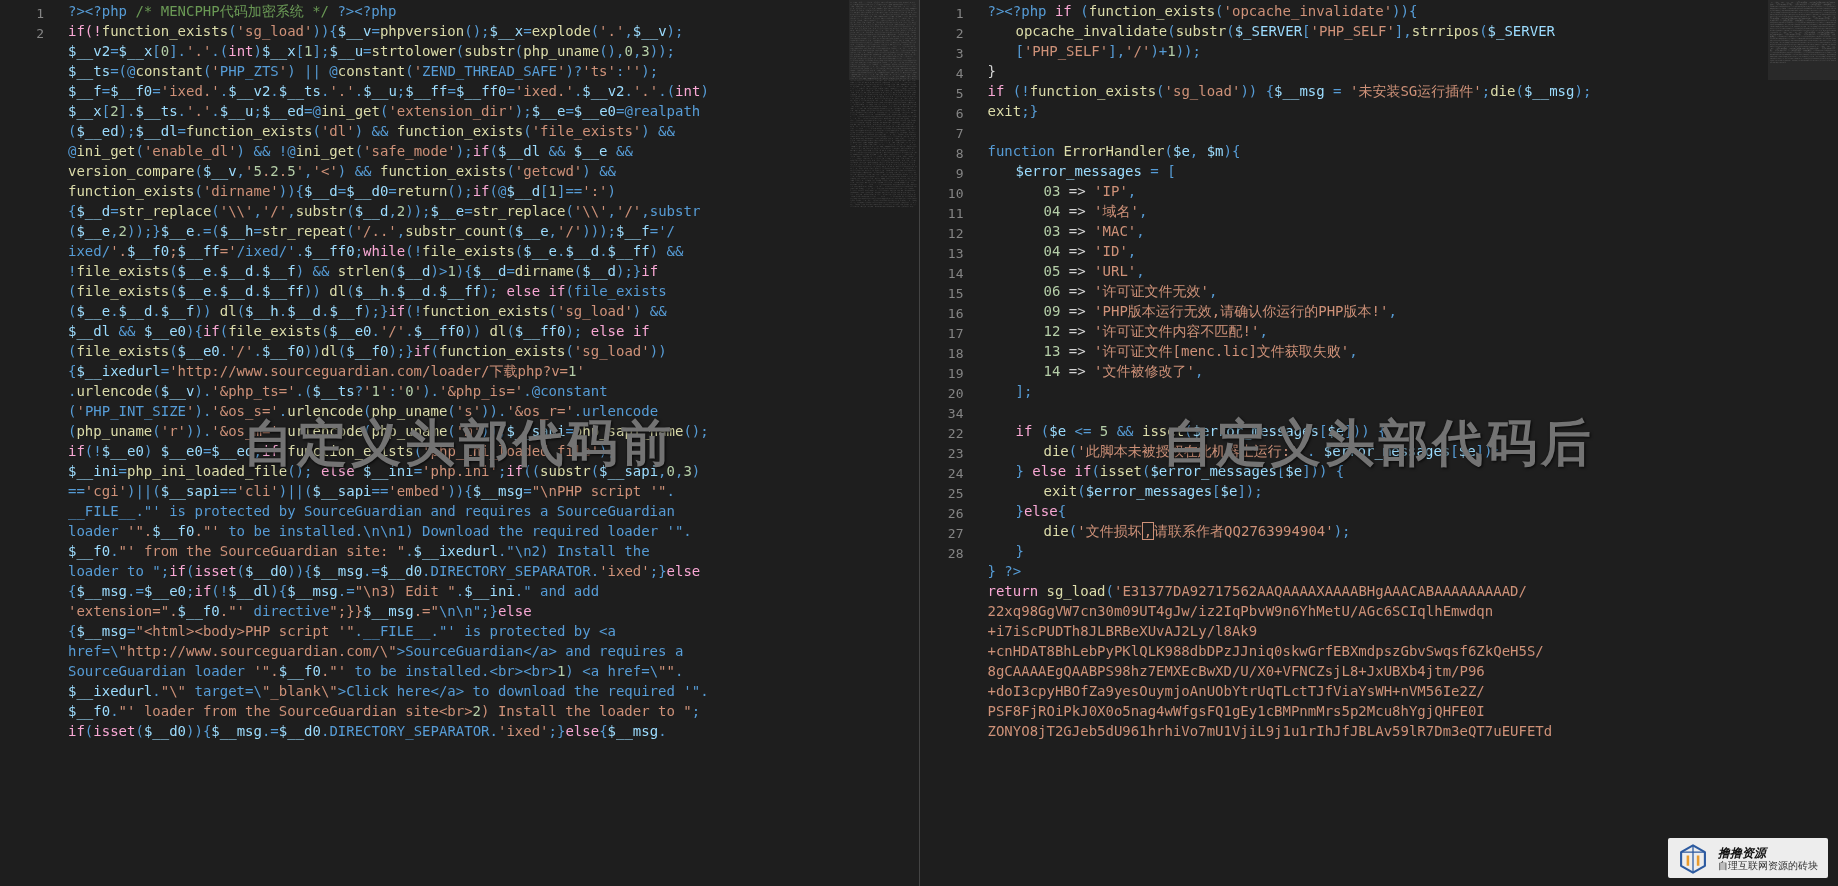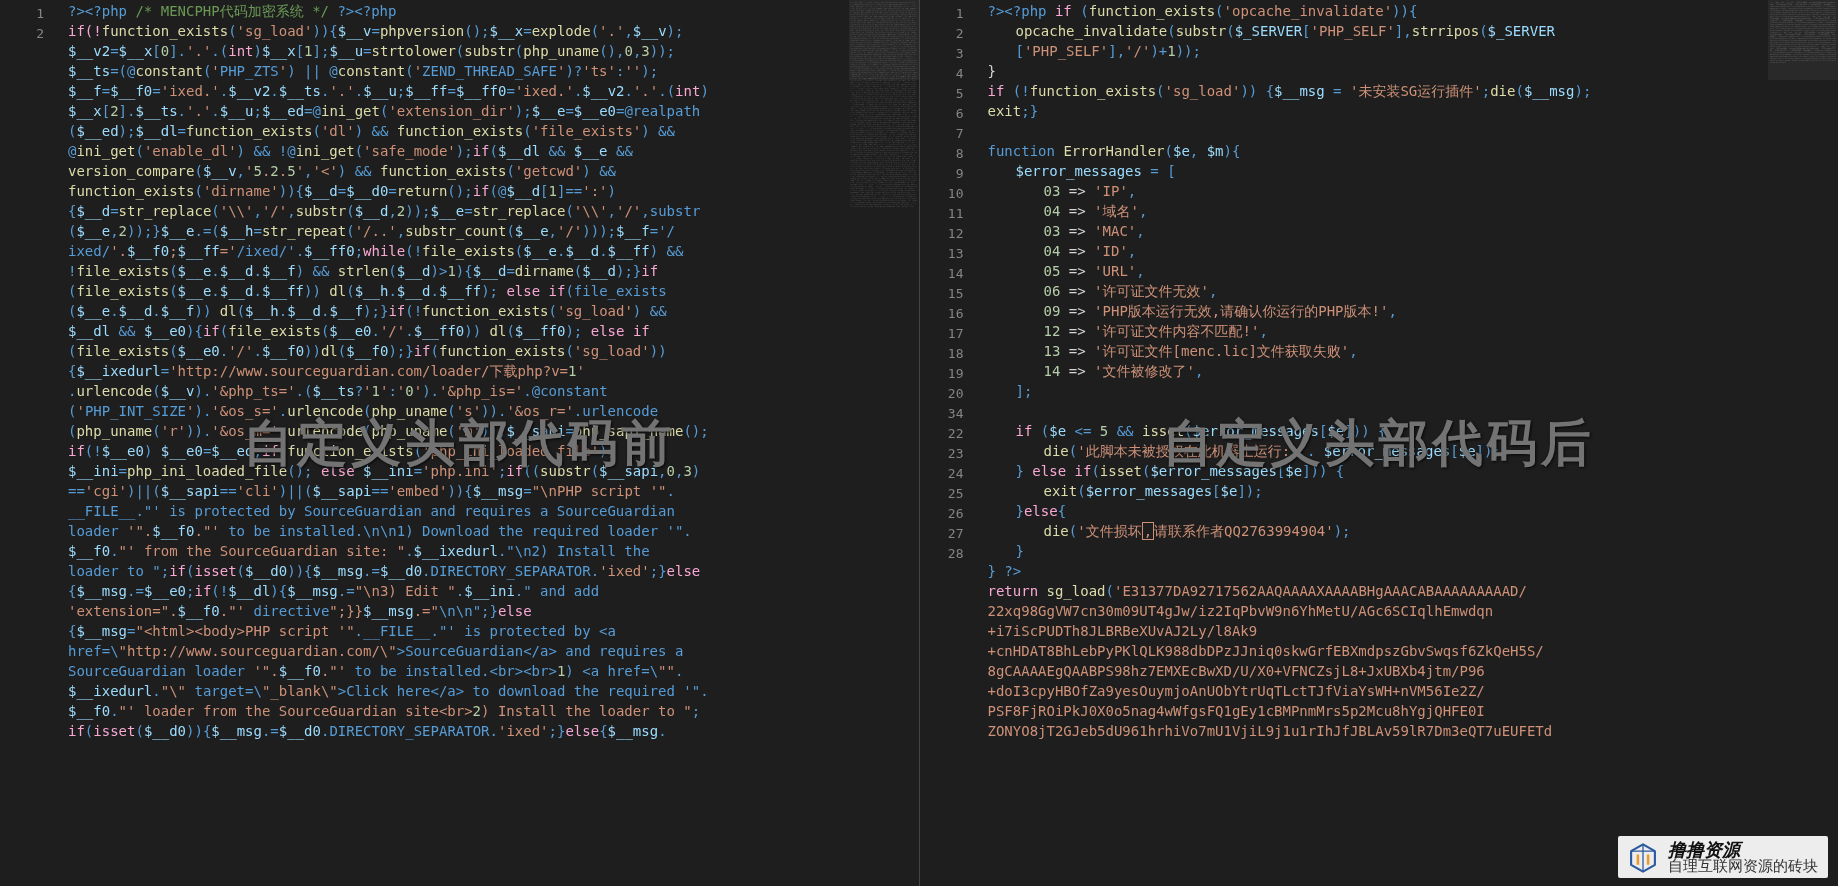--- a/index.html
+++ b/index.html
@@ -98,22 +98,22 @@
     align-items: center;
     gap: 8px;
     border-radius: 2px;
   }
   .watermark .logo {
     width: 34px; height: 34px;
     display: flex; align-items: center; justify-content: center;
   }
   .watermark .logo svg { width: 34px; height: 34px; }
   .watermark .txt { display: flex; flex-direction: column; line-height: 1.1; }
-  .watermark .big { font-size: 18px; font-weight: 900; color: #111; font-style: italic; }
-  .watermark .small { font-size: 15px; color: #333; font-family: Liberation Mono, monospace; }
+  .watermark .big { font-size: 12px; font-weight: 900; color: #111; font-style: italic; }
+  .watermark .small { font-size: 10px; color: #333; }
   .indent1 { padding-left: 28px; display: inline-block; }
   .indent2 { padding-left: 56px; display: inline-block; }
 </style>
 </head>
 <body>
 
 <div class="pane left">
   <div class="gutter">
     <span class="ln">1</span>
     <span class="ln">2</span>

